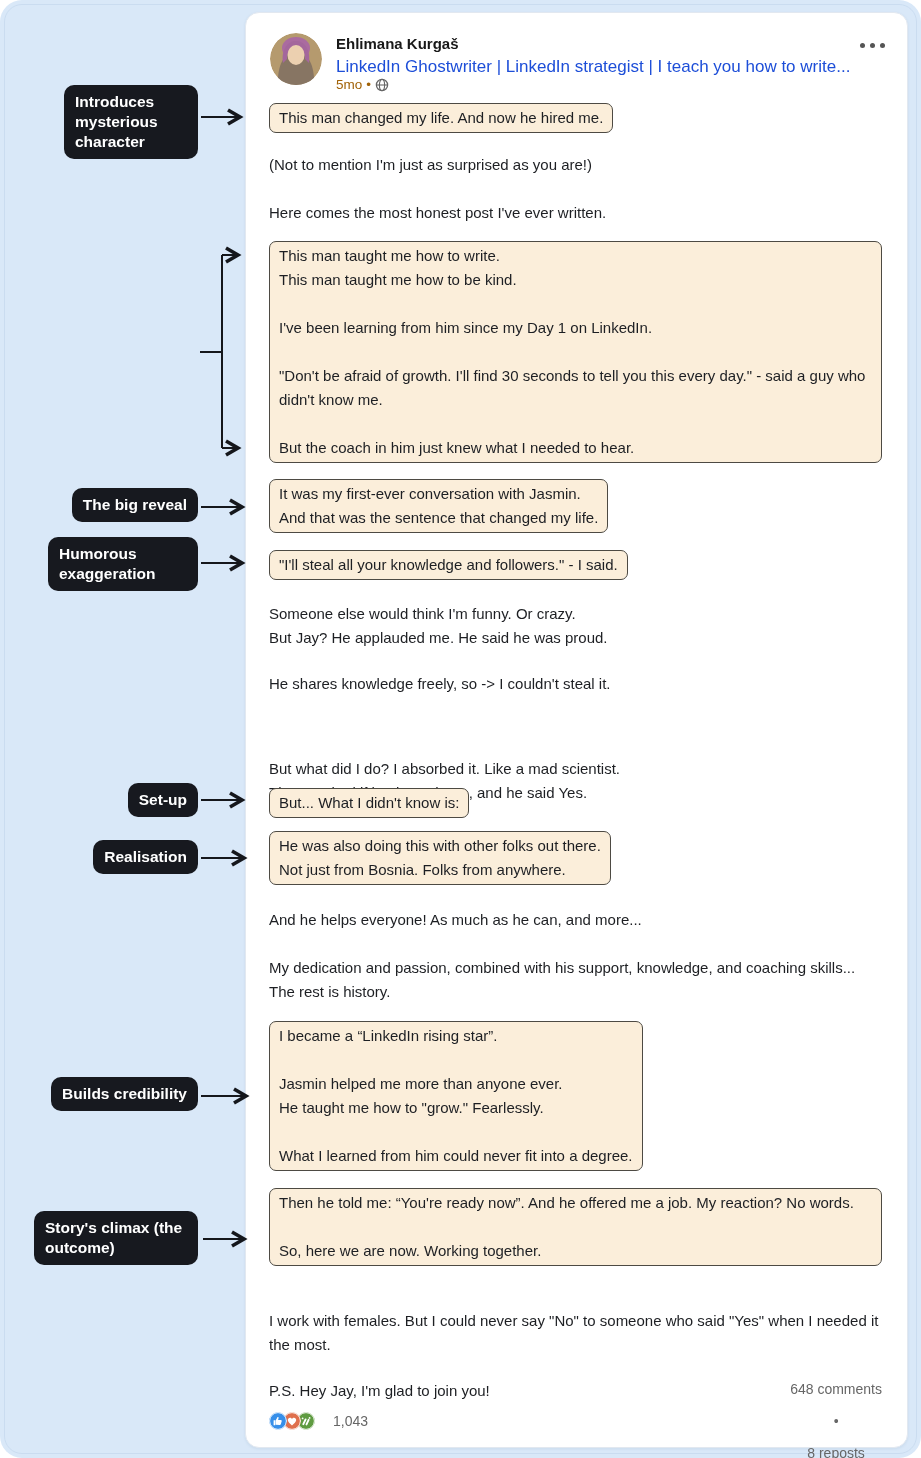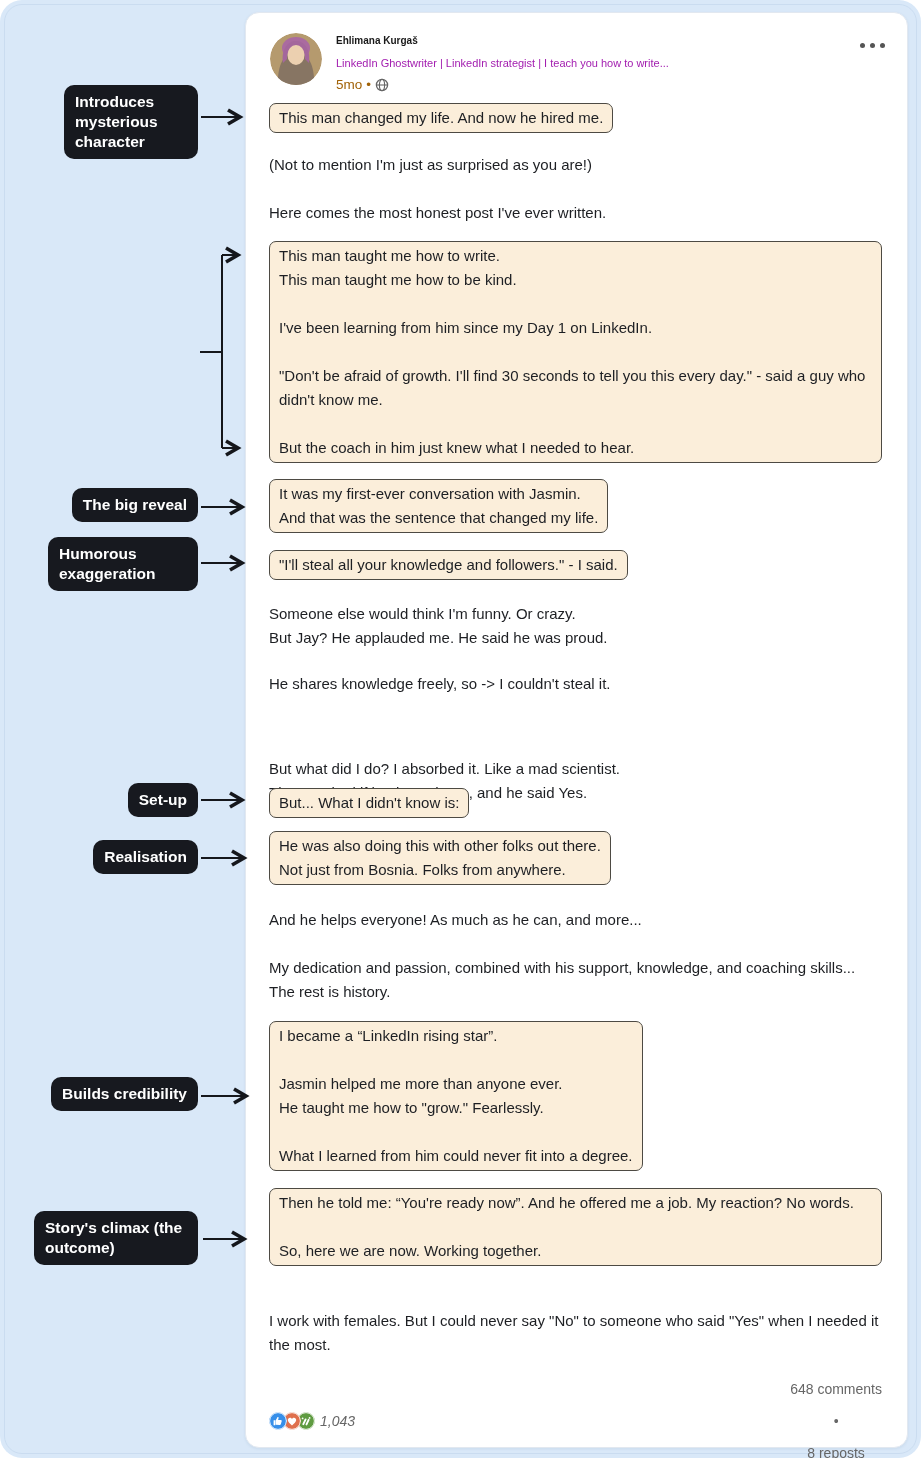--- a/index.html
+++ b/index.html
@@ -10,22 +10,22 @@
   }
   .frame{position:absolute;inset:4px;border:1px solid #cadcf0;border-radius:18px;pointer-events:none;}
 
   
   .card{
     position:absolute;left:245px;top:12px;width:661px;height:1434px;
     background:#ffffff;border:1px solid #e2e8f0;border-radius:14px;
     box-shadow:0 1px 3px rgba(30,60,100,.08);
   }
   .avatar{position:absolute;left:24px;top:20px;width:52px;height:52px;border-radius:50%;overflow:hidden;}
-  .author-name{position:absolute;left:90px;top:22px;font-size:10px;font-weight:bold;color:#191919;}
-  .author-headline{position:absolute;left:90px;top:44px;width:530px;font-size:11px;color:#a21caf;
+  .author-name{position:absolute;left:90px;top:22px;font-size:15px;font-weight:bold;color:#191919;}
+  .author-headline{position:absolute;left:90px;top:44px;width:530px;font-size:17px;color:#1d4ed8;
     white-space:nowrap;overflow:hidden;text-overflow:clip;}
   .author-meta{position:absolute;left:90px;top:64px;font-size:13.5px;color:#a16207;display:flex;align-items:center;gap:4px;}
   .menu-btn{position:absolute;right:22px;top:22px;width:34px;height:20px;display:flex;gap:5px;align-items:center;justify-content:flex-end;cursor:pointer;}
   .menu-btn i{width:5px;height:5px;border-radius:50%;background:#555;display:block;}
 
   .block{
     position:absolute;left:23px;right:25px;
     font-size:15px;line-height:24px;color:#1d1f23;white-space:pre-line;
   }
   .block.highlight{
@@ -34,21 +34,21 @@
   .block.fit{width:max-content;max-width:96%;right:auto;}
 
   .footer{
     position:absolute;left:23px;right:25px;top:1395px;height:26px;
     display:flex;justify-content:space-between;align-items:center;
     font-size:14px;color:#666;
   }
   .rx-group{display:flex;align-items:center;cursor:pointer;}
   .rx{width:18px;height:18px;border-radius:50%;display:block;}
   .rx+.rx{margin-left:-4px;}
-  .rx-count{margin-left:5px;color:#666;font-style:italic;}
+  .rx-count{margin-left:18px;color:#666;}
   .counts{display:flex;gap:16px;align-items:center;flex-direction:column;}
   .counts span{cursor:pointer;}
 
   
   .label{
     position:absolute;right:723px;
     background:#17191f;color:#fff;font-weight:bold;
     font-size:15.5px;line-height:20px;padding:7px 11px;border-radius:10px;
     text-align:left;
   }
@@ -116,20 +116,21 @@
     <div class="block highlight fit" style="top:1008px">I became a “LinkedIn rising star”.
 
 Jasmin helped me more than anyone ever.
 He taught me how to "grow." Fearlessly.
 
 What I learned from him could never fit into a degree.</div>
     <div class="block highlight" style="top:1175px">Then he told me: “You're ready now”. And he offered me a job. My reaction? No words.
 
 So, here we are now. Working together.</div>
     <div class="block text" style="top:1296px">I work with females. But I could never say "No" to someone who said "Yes" when I needed it the most.</div>
+    <div class="block text" style="top:1366px">P.S. Hey Jay, I'm glad to join you!</div>
 
     <div class="footer">
       <div class="rx-group">
         <svg class="rx" style="z-index:3;position:relative" viewBox="0 0 18 18">
           <circle cx="9" cy="9" r="9" fill="#378fe9"></circle>
             <circle cx="9" cy="9" r="8.4" fill="none" stroke="#fff" stroke-width="1"></circle>
           <path d="M4.6,8.2h1.6v5H4.6z M6.6,12.7V8.4l1.7-3c.2-.4.8-.5,1.1-.1.2.2.3.5.2.8L9.1,8h2.6c.7,0,1.2.7,1,1.3l-.9,3c-.1.5-.6.8-1.1.8z" fill="#fff"></path>
         </svg>
         <svg class="rx" style="z-index:2;position:relative" viewBox="0 0 18 18">
           <circle cx="9" cy="9" r="9" fill="#df704d"></circle>

